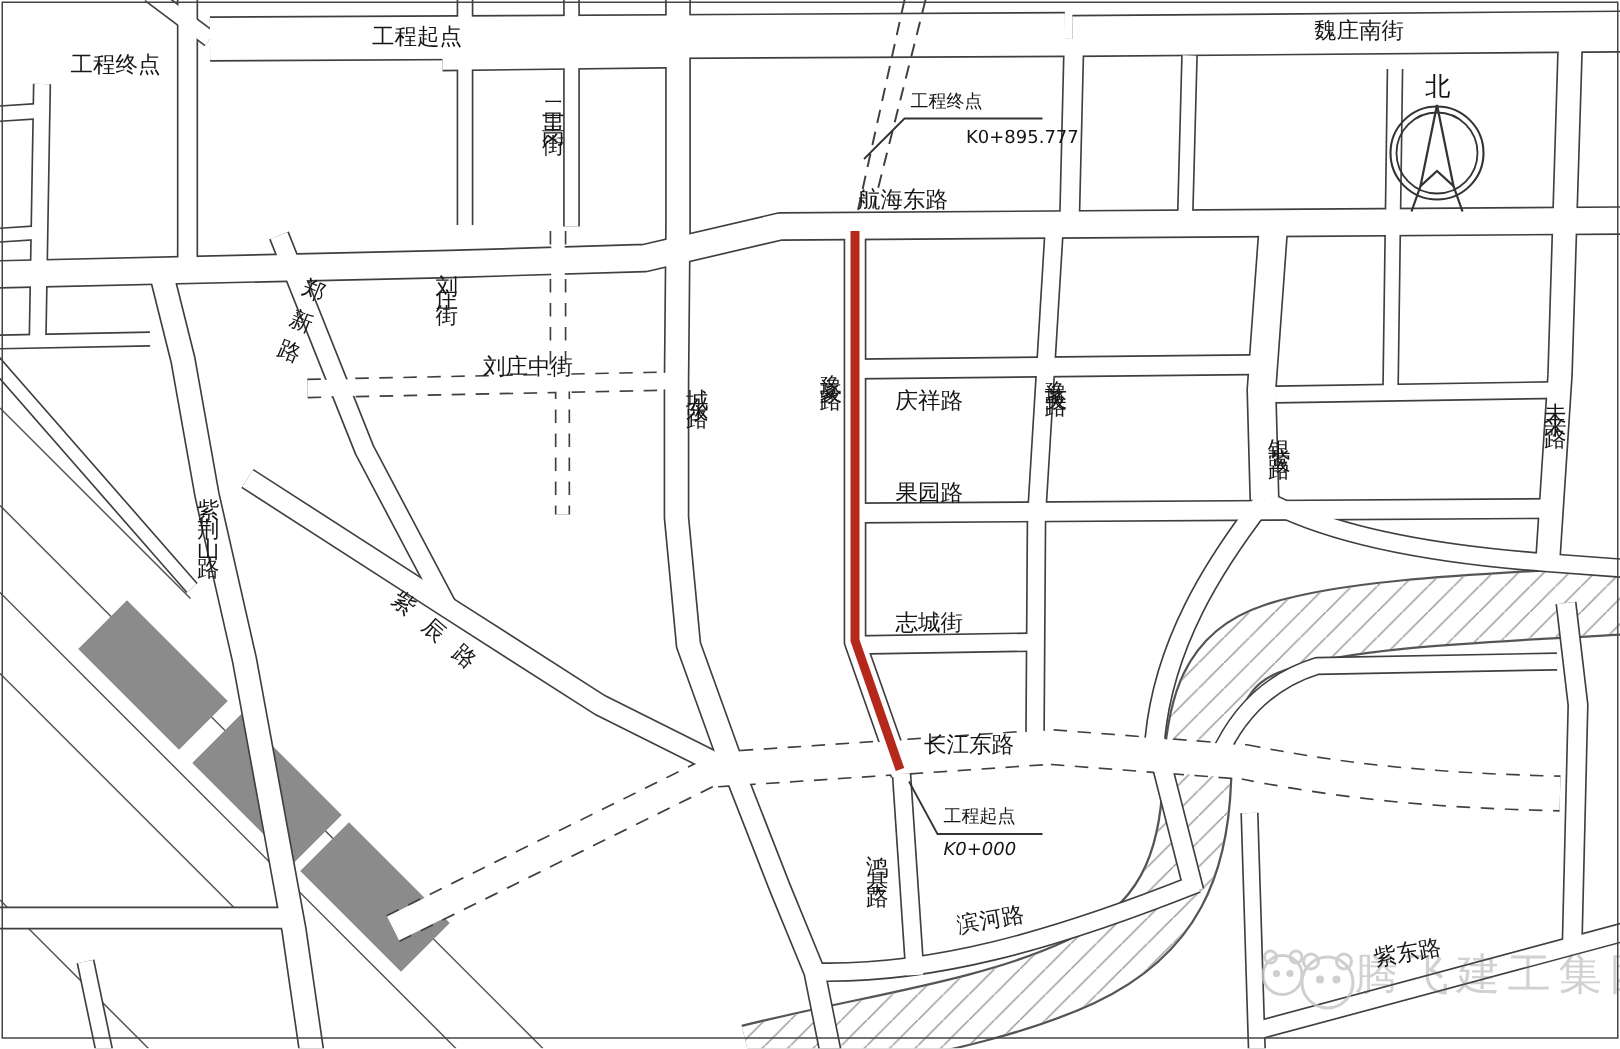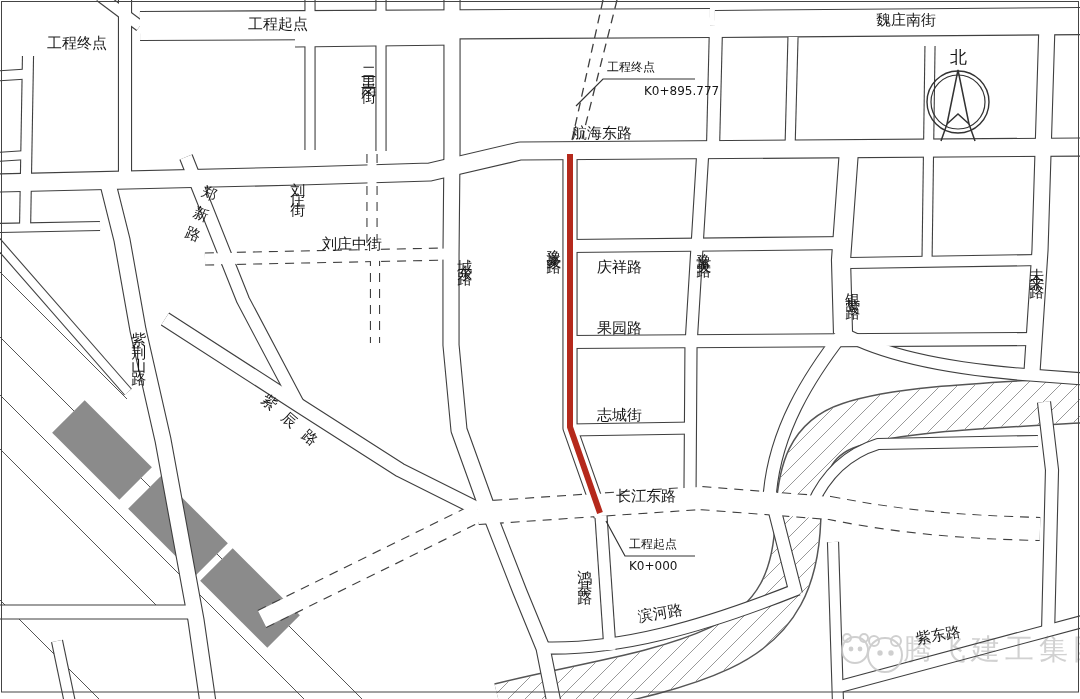--- a/index.html
+++ b/index.html
@@ -238,19 +238,19 @@
 <div class="lbl v" style="left:130px;top:320px;letter-spacing:13px;">紫荆山路</div>
 <div class="lbl" style="left:268px;top:392px;letter-spacing:12px;transform:rotate(41deg);transform-origin:0 0;">紫辰路</div>
 <div class="lbl" style="left:616px;top:489px;">长江东路</div>
 <div class="lbl v" style="left:576px;top:558px;letter-spacing:10px;">鸿基路</div>
 <div class="lbl" style="left:638px;top:606px;transform:rotate(-10deg);">滨河路</div>
 <div class="lbl" style="left:916px;top:628px;transform:rotate(-10deg);">紫东路</div>
 
 <div class="ann" style="left:607px;top:59px;">工程终点</div>
 <div class="ann" style="left:604px;top:84px;margin-left:40px;">K0+895.777</div>
 <div class="ann" style="left:629px;top:536px;">工程起点</div>
-<div class="ann" style="left:629px;top:559px;">K0+000</div>
+<div class="ann" style="left:629px;top:559px;font-style:italic;">K0+000</div>
 
 <div class="ann" style="left:950px;top:46px;font-size:17px;">北</div>
 
 <div class="wm" style="left:903px;top:630px;">腾飞建工集团</div>
 
 </div>
 
 </body></html>

